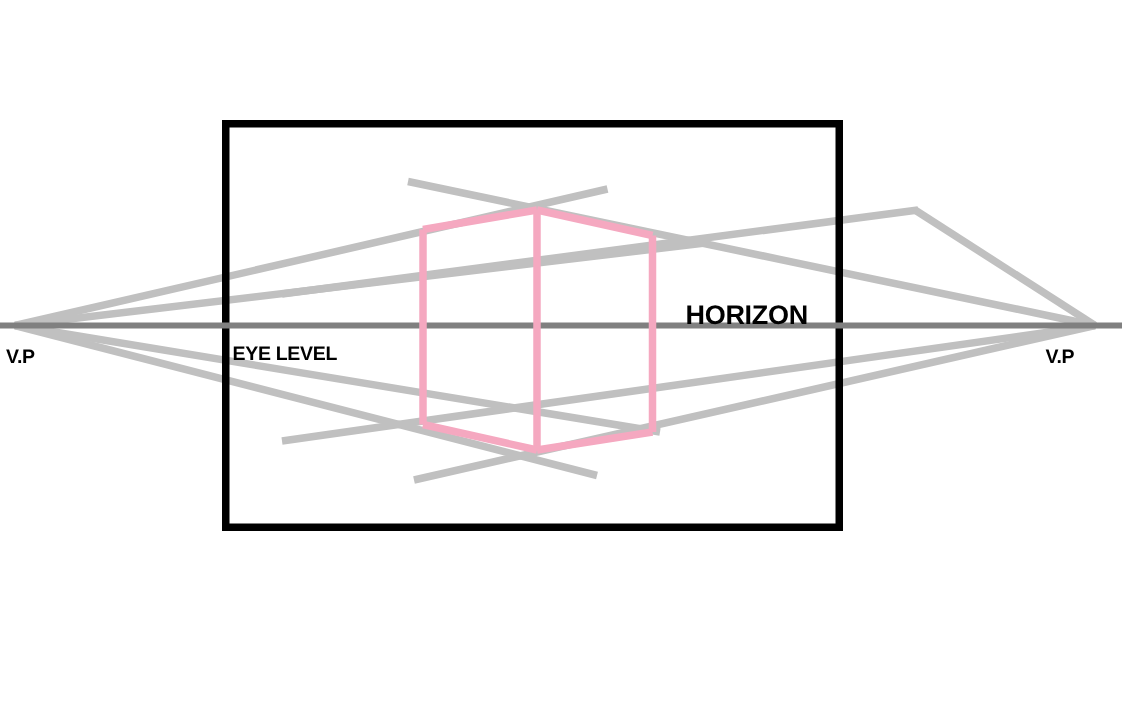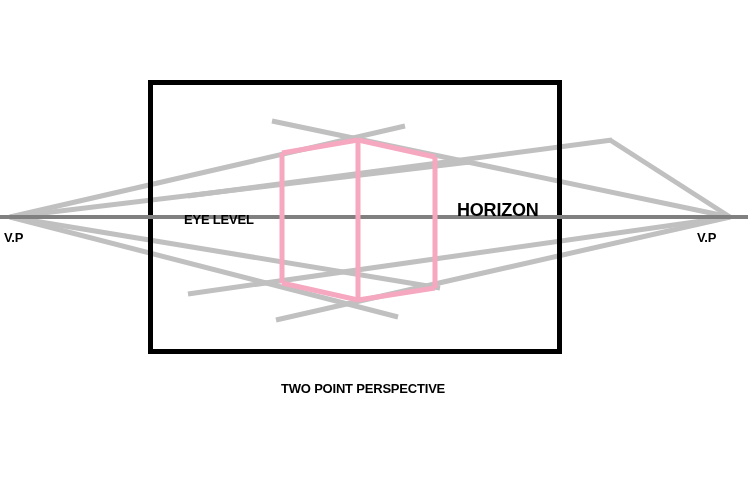--- a/index.html
+++ b/index.html
@@ -37,23 +37,22 @@
     top: 230px;
     font-size: 13px;
   }
   #label-vp-right {
     left: 697px;
     top: 230px;
     font-size: 13px;
   }
   #label-eye-level {
     left: 155px;
-    top: 212px;
+    top: 228px;
     font-size: 13px;
-    margin-left: 29px;
   }
   #label-horizon {
     left: 457px;
     top: 200px;
     font-size: 18px;
   }
   #caption-title {
     left: 281px;
     top: 381px;
     font-size: 13px;
@@ -104,15 +103,14 @@
   </svg>
 
   <div class="lbl" id="label-vp-left">V.P</div>
 
   <div class="lbl" id="label-vp-right">V.P</div>
 
   <div class="lbl" id="label-eye-level">EYE LEVEL</div>
 
   <div class="lbl" id="label-horizon">HORIZON</div>
 
-  <div class="lbl" id="caption-title">TWO POINT PERSPECTIVE</div>
 
 </div>
 
 </body></html>

